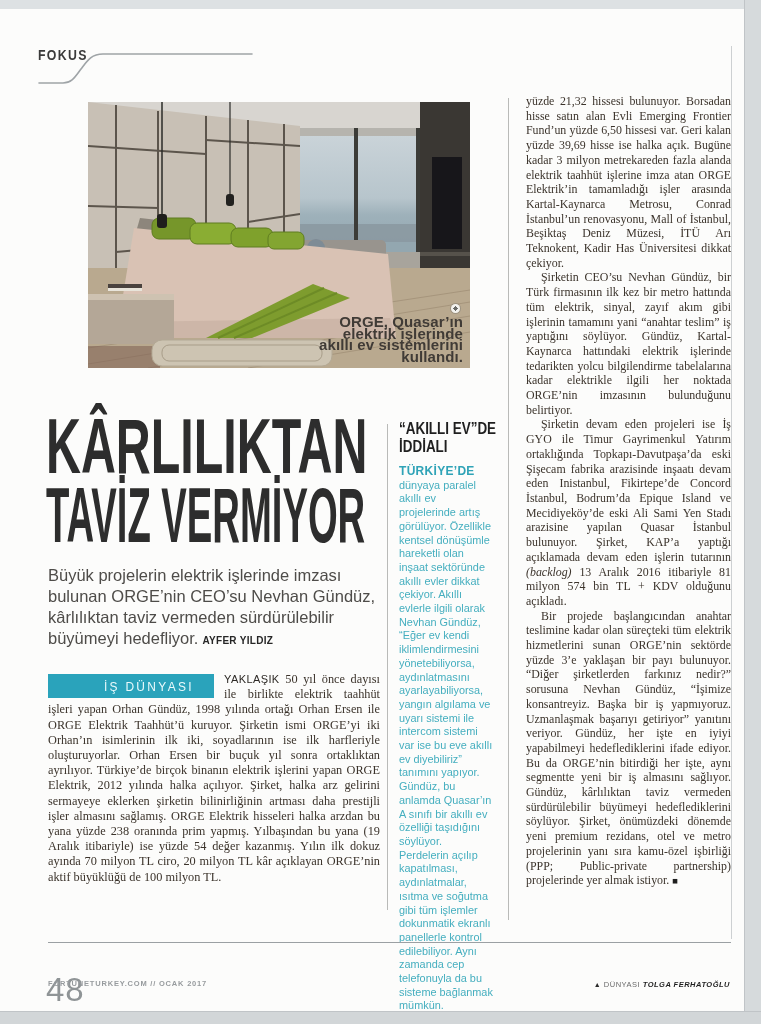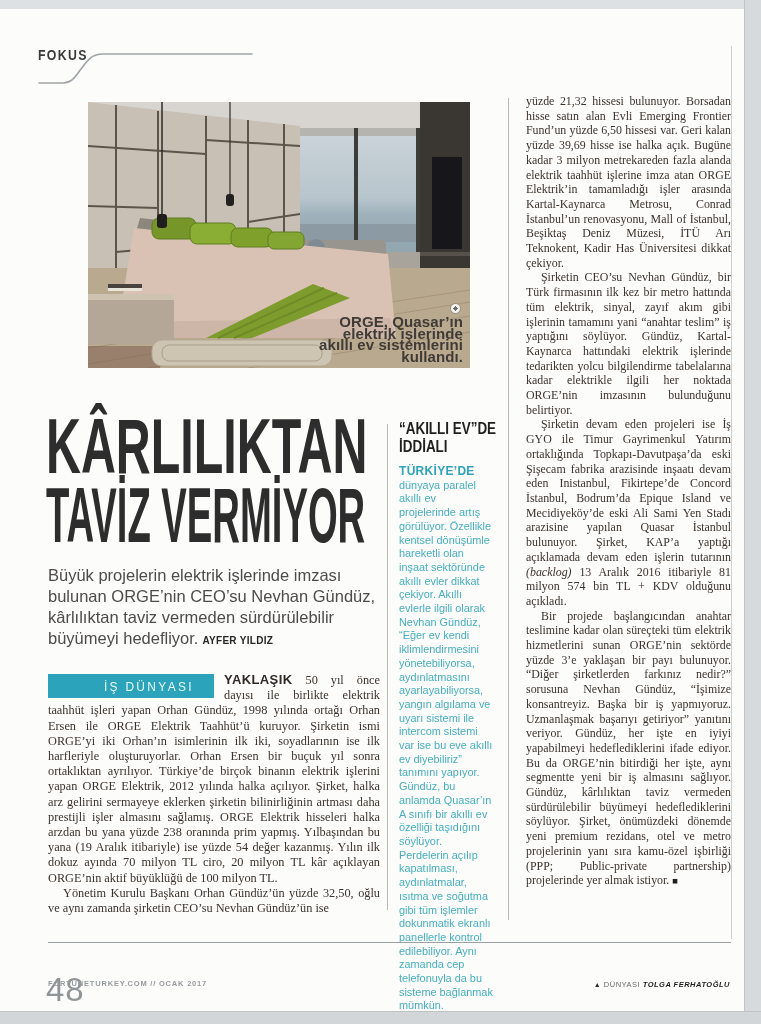--- a/index.html
+++ b/index.html
@@ -38,21 +38,21 @@
   
   .body{font-family:"Liberation Serif",serif;font-size:11.9px;line-height:14.7px;
         text-align:justify;color:#3b332b;margin:0;}
   .indent{text-indent:15px;}
   .col-left{position:absolute;left:48px;top:672px;width:332px;}
   .col-left .body{font-size:12.3px;line-height:15.2px;}
   .kicker{float:left;width:130px;height:24px;margin:2px 10px 4px 0;background:#2aa3bb;
           display:flex;align-items:center;justify-content:center;padding-left:36px;}
   .kicker span{display:inline-block;color:#eafafc;font-size:13px;letter-spacing:2.5px;
                transform:scaleX(.92);white-space:nowrap;}
-  .lead-in{font-family:"Liberation Sans",sans-serif;font-weight:700;font-size:13px;
+  .lead-in{font-family:"Liberation Sans",sans-serif;font-weight:400;font-size:11px;
            letter-spacing:.4px;color:#2e2a26;}
 
   .rule-sidebar{position:absolute;left:387px;top:424px;width:1px;height:486px;background:#b9bab8;}
   .sidebar{position:absolute;left:399px;top:420px;width:94px;}
   .side-title{margin:0;color:#1f1f1f;font-weight:700;}
   .side-title div{font-size:16px;line-height:17.5px;transform:scaleX(.84);transform-origin:left;white-space:nowrap;}
   .side-body{margin:10px 0 0;font-size:10.9px;line-height:13.7px;color:#44aebf;text-align:left;}
   .side-lead{font-weight:700;color:#2fa3b7;font-size:12px;letter-spacing:.3px;}
 
   .rule-right{position:absolute;left:508px;top:98px;width:1px;height:822px;background:#b9bab8;}
@@ -172,21 +172,20 @@
     <div class="hl hl2">TAVİZ VERMİYOR</div>
   </h1>
 
   <p class="standfirst"><span>Büyük projelerin elektrik işlerinde imzası bulunan ORGE’nin CEO’su Nevhan Gündüz, kârlılıktan taviz vermeden sürdürülebilir büyümeyi hedefliyor.</span><span class="byline">AYFER YILDIZ</span></p>
 
   <section class="col-left">
     <span class="kicker">
         <span>İŞ DÜNYASI</span>
       </span>
     <p class="body"><span class="lead-in">YAKLAŞIK</span><span> 50 yıl önce dayısı ile birlikte elektrik taahhüt işleri yapan Orhan Gündüz, 1998 yılında ortağı Orhan Ersen ile ORGE Elektrik Taahhüt’ü kuruyor. Şirketin ismi ORGE’yi iki Orhan’ın isimlerinin ilk iki, soyadlarının ise ilk harfleriyle oluşturuyorlar. Orhan Ersen bir buçuk yıl sonra ortaklıktan ayrılıyor. Türkiye’de birçok binanın elektrik işlerini yapan ORGE Elektrik, 2012 yılında halka açılıyor. Şirket, halka arz gelirini sermayeye eklerken şirketin bilinirliğinin artması daha prestijli işler almasını sağlamış. ORGE Elektrik hisseleri halka arzdan bu yana yüzde 238 oranında prim yapmış. Yılbaşından bu yana (19 Aralık itibariyle) ise yüzde 54 değer kazanmış. Yılın ilk dokuz ayında 70 milyon TL ciro, 20 milyon TL kâr açıklayan ORGE’nin aktif büyüklüğü de 100 milyon TL.</span></p>
-    <p class="body indent">Yönetim Kurulu Başkanı Orhan Gündüz’ün yüzde 32,50, oğlu ve aynı zamanda şirketin CEO’su Nevhan Gündüz’ün ise</p>
   </section>
 
   <div class="rule-sidebar"></div>
   <aside class="sidebar">
     <h2 class="side-title">
       <div>“AKILLI EV”DE</div>
       <div>İDDİALI</div>
     </h2>
     <p class="side-body"><span class="side-lead">TÜRKİYE’DE</span><span> dünyaya paralel akıllı ev projelerinde artış görülüyor. Özellikle kentsel dönüşümle hareketli olan inşaat sektöründe akıllı evler dikkat çekiyor. Akıllı evlerle ilgili olarak Nevhan Gündüz, “Eğer ev kendi iklimlendirmesini yönetebiliyorsa, aydınlatmasını ayarlayabiliyorsa, yangın algılama ve uyarı sistemi ile intercom sistemi var ise bu eve akıllı ev diyebiliriz” tanımını yapıyor. Gündüz, bu anlamda Quasar’ın A sınıfı bir akıllı ev özelliği taşıdığını söylüyor. Perdelerin açılıp kapatılması, aydınlatmalar, ısıtma ve soğutma gibi tüm işlemler dokunmatik ekranlı panellerle kontrol edilebiliyor. Aynı zamanda cep telefonuyla da bu sisteme bağlanmak mümkün.</span></p>
   </aside>

